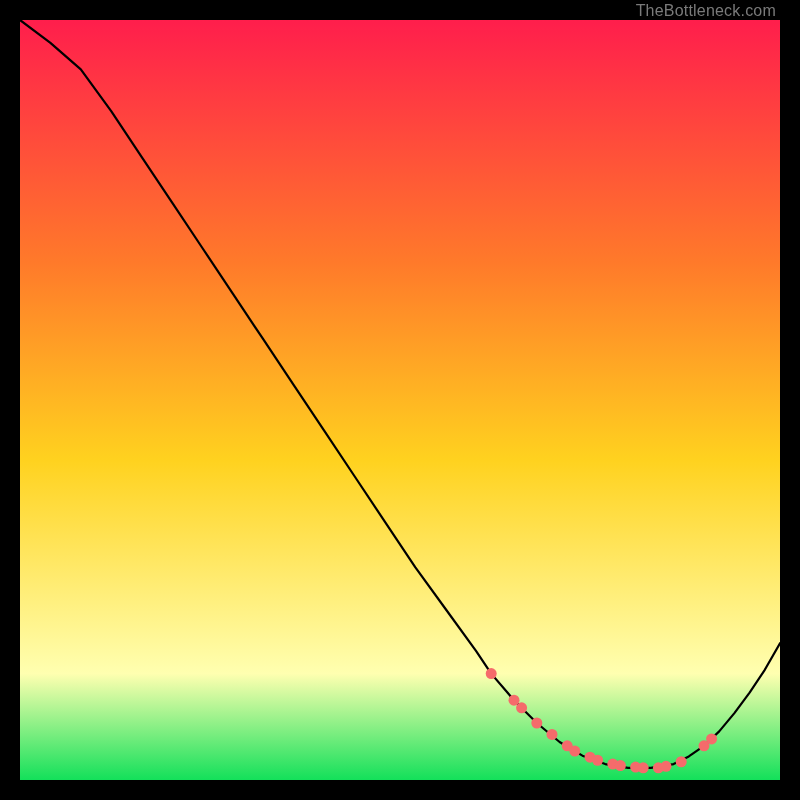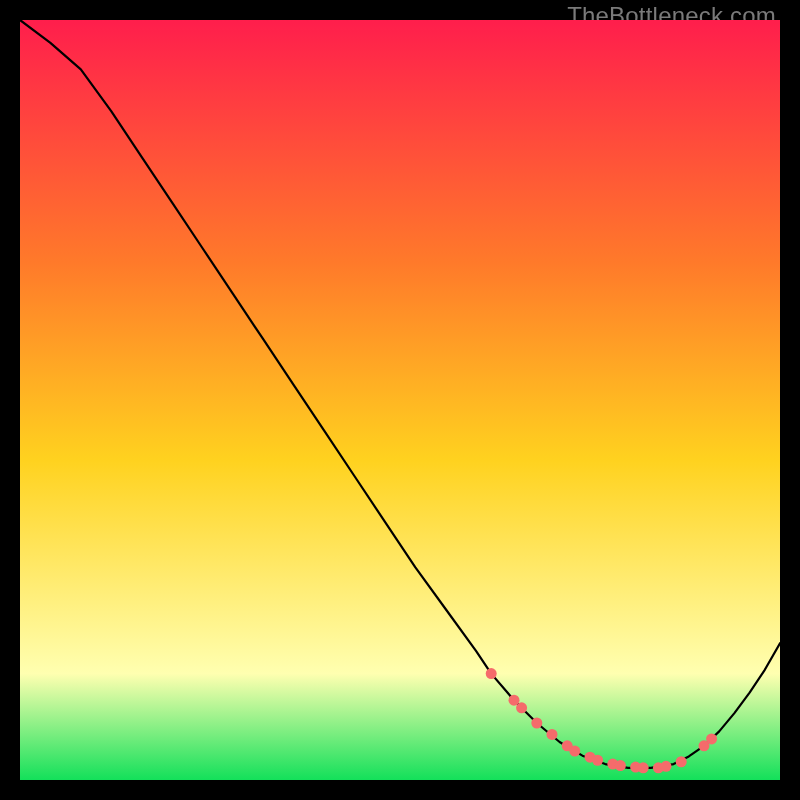--- a/index.html
+++ b/index.html
@@ -24,21 +24,21 @@
     left: 0;
     top: 0;
     width: 760px;
     height: 760px;
   }
   .watermark {
     position: absolute;
     top: 2px;
     right: 24px;
     color: #7a7a7a;
-    font-size: 24px;
+    font-size: 16px;
     letter-spacing: 0.2px;
     font-weight: 500;
   }
   svg { display: block; }
 </style>
 </head>
 <body>
 
 <div class="watermark">TheBottleneck.com</div>
 

